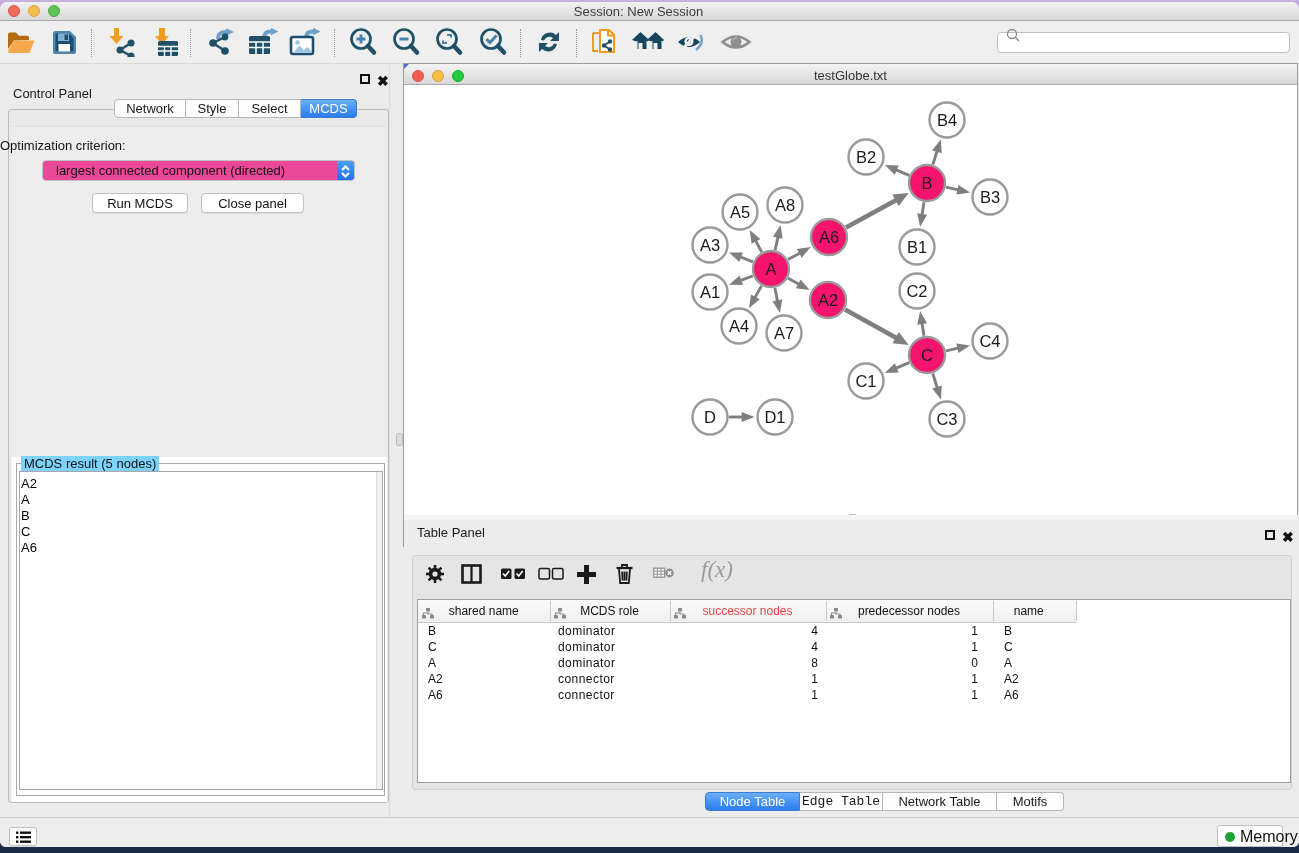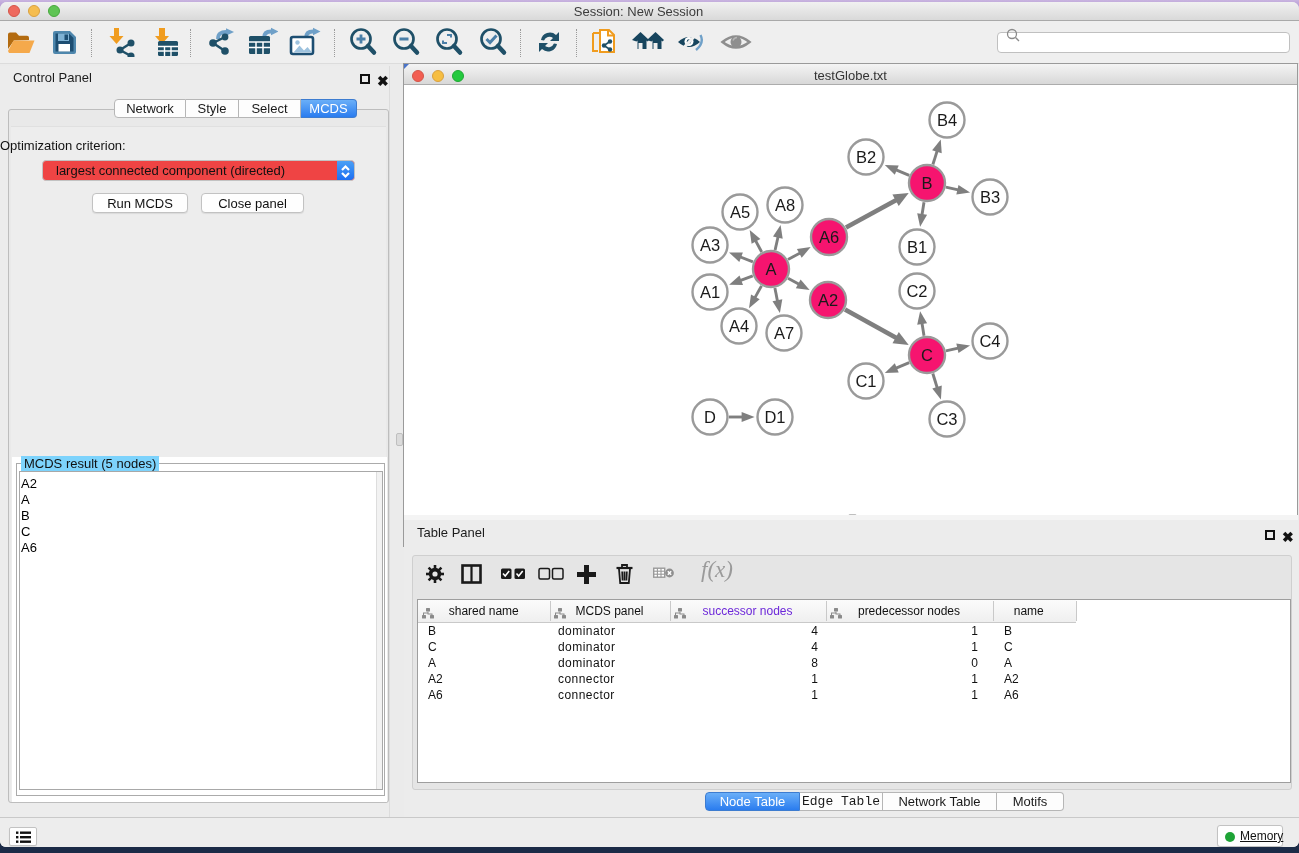--- a/index.html
+++ b/index.html
@@ -12,31 +12,31 @@
 #titlebar .t2 { left:28px; background:#F5BD4F; border:0.5px solid #D9A03F; }
 #titlebar .t3 { left:48px; background:#5FC454; border:0.5px solid #47A83D; }
 #titlebar .title { position:absolute; width:100%; left:-11px; text-align:center; top:2px; font-size:13px; color:#3C3C3C; }
 
 #toolbar { position:absolute; left:0; top:19px; width:1299px; height:43px; background:#EFEFEF; border-bottom:1px solid #DCDCDC; }
 #toolbar svg { position:absolute; top:50%; transform:translateY(-50%); }
 .tsep { position:absolute; top:8px; height:28px; width:0; border-left:1px dotted #9a9a9a; }
 #search { position:absolute; left:997px; top:11px; width:293px; height:21px; background:#fff; border:1px solid #C0C0C0; border-radius:4px; }
 
 #cpanel { position:absolute; left:0; top:64px; width:390px; height:751px; background:#ECECEC; border-right:1px solid #DCDCDC; }
-#cpanel .hdr { position:absolute; top:4px; left:13px; font-size:13px; color:#1c1c1c; }
+#cpanel .hdr { position:absolute; top:20px; left:13px; font-size:13px; color:#1c1c1c; }
 .panebox { position:absolute; left:8px; top:43px; width:381px; height:694px; border:1px solid #BDBDBD; border-radius:3px; background:#E9E9E9; }
 
 .tabs { position:absolute; display:flex; height:19px; font-size:13px; }
 .tabs .tab { background:#FDFDFD; border:1px solid #B6B6B6; border-left:none; color:#1a1a1a; text-align:center; line-height:17px; }
 .tabs .tab:first-child { border-left:1px solid #B6B6B6; border-radius:4px 0 0 4px;margin-left:36px; }
 .tabs .tab:last-child { border-radius:0 4px 4px 0; }
 .tabs .tab.sel { background:linear-gradient(#6AAFF8,#2A7CEF); color:#fff; border-color:#3D7CD0; }
 #cptabs { left:78px; top:33px; }
 
-.combo { position:absolute; background:#ef4444; border:1px solid #C2C2C2; border-radius:4px; font-size:13px; color:#111; }
+.combo { position:absolute; background:#ec4899; border:1px solid #C2C2C2; border-radius:4px; font-size:13px; color:#111; }
 .combo .stepper { position:absolute; right:0; top:0; bottom:0; width:17px; border-radius:0 4px 4px 0; background:linear-gradient(#4AA0F5,#1D6FF2); }
 .btn { position:absolute; background:#FEFEFE; border:1px solid #C2C2C2; border-radius:4px; font-size:13px; color:#111; text-align:center; box-shadow:0 1px 1px rgba(0,0,0,0.08); }
 
 #mcdsfs { position:absolute; left:16px; top:397px; width:369px; height:333px; border:1px solid #ABABAB; }
 #mcdsfs .legend { position:absolute; top:-8px; left:4px; background:#7dd3fc; padding:0 3px; font-size:13px; color:#111; }
 #mcdslist { position:absolute; left:2px; top:7px; width:364px; height:319px; background:#fff; border:1px solid #A8A8A8; font-size:13px; }
 #mcdslist .sb { position:absolute; right:0; top:0; bottom:0; width:6px; background:#F2F2F2; border-left:1px solid #DDDDDD; }
 #mcdslist div.it { padding-left:1px; height:16px; line-height:16px; }
 
 #netwin { position:absolute; left:403px; top:61px; width:895px; height:484px; border:1px solid #9A9A9A; background:#fff; }
@@ -425,30 +425,30 @@
           </svg></div>
 <div style="position:absolute;left:0px;top:4px;width:131.5px;text-align:center;font-size:12px;color:#111;">shared name</div>
 <div style="position:absolute;left:135.5px;top:5px;"><svg width="12" height="11" viewBox="0 0 12 11">
             <g fill="#8a8a8a">
               <rect x="4" y="0" width="4" height="3.6" rx="0.5"></rect>
               <rect x="0" y="7" width="4" height="3.6" rx="0.5"></rect>
               <rect x="8" y="7" width="4" height="3.6" rx="0.5"></rect>
               <path d="M5.5 3.6 h1 v2 h-4.5 v1.5 h-1 v-2.5 h4.5 z M6.5 3.6 v2 h4 v2.5 h-1 v-1.5 h-4 v-3 z"></path>
             </g>
           </svg></div>
-<div style="position:absolute;left:131.5px;top:4px;width:120.0px;text-align:center;font-size:12px;color:#111;">MCDS panel</div>
+<div style="position:absolute;left:131.5px;top:4px;width:120.0px;text-align:center;font-size:12px;color:#111;">MCDS role</div>
 <div style="position:absolute;left:255.5px;top:5px;"><svg width="12" height="11" viewBox="0 0 12 11">
             <g fill="#8a8a8a">
               <rect x="4" y="0" width="4" height="3.6" rx="0.5"></rect>
               <rect x="0" y="7" width="4" height="3.6" rx="0.5"></rect>
               <rect x="8" y="7" width="4" height="3.6" rx="0.5"></rect>
               <path d="M5.5 3.6 h1 v2 h-4.5 v1.5 h-1 v-2.5 h4.5 z M6.5 3.6 v2 h4 v2.5 h-1 v-1.5 h-4 v-3 z"></path>
             </g>
           </svg></div>
-<div style="position:absolute;left:251.5px;top:4px;width:156.0px;text-align:center;font-size:12px;color:#6d28d9;">successor nodes</div>
+<div style="position:absolute;left:251.5px;top:4px;width:156.0px;text-align:center;font-size:12px;color:#ef4444;">successor nodes</div>
 <div style="position:absolute;left:411.5px;top:5px;"><svg width="12" height="11" viewBox="0 0 12 11">
             <g fill="#8a8a8a">
               <rect x="4" y="0" width="4" height="3.6" rx="0.5"></rect>
               <rect x="0" y="7" width="4" height="3.6" rx="0.5"></rect>
               <rect x="8" y="7" width="4" height="3.6" rx="0.5"></rect>
               <path d="M5.5 3.6 h1 v2 h-4.5 v1.5 h-1 v-2.5 h4.5 z M6.5 3.6 v2 h4 v2.5 h-1 v-1.5 h-4 v-3 z"></path>
             </g>
           </svg></div>
 <div style="position:absolute;left:407.5px;top:4px;width:167.0px;text-align:center;font-size:12px;color:#111;">predecessor nodes</div>
 <div style="position:absolute;left:574.5px;top:4px;width:72.5px;text-align:center;font-size:12px;color:#111;">name</div>
@@ -491,17 +491,17 @@
           <g fill="#111">
             <rect x="0" y="0.5" width="2.4" height="2.4"></rect>
             <rect x="4" y="0.5" width="11" height="2.4"></rect>
             <rect x="0" y="5" width="2.4" height="2.4"></rect>
             <rect x="4" y="5" width="11" height="2.4"></rect>
             <rect x="0" y="9.5" width="2.4" height="2.4"></rect>
             <rect x="4" y="9.5" width="11" height="2.4"></rect>
           </g>
         </svg>
     </div>
-    <div class="btn" style="left:1217px;top:7px;width:66px;height:22px;border-radius:3px;font-size:12px;line-height:21px;padding-left:22px;text-decoration:underline;">Memory
+    <div class="btn" style="left:1217px;top:7px;width:66px;height:22px;border-radius:3px;font-size:16px;line-height:21px;padding-left:22px;">Memory
       <span style="position:absolute;left:7px;top:6px;width:10px;height:10px;border-radius:50%;background:#1DA335;"></span>
     </div>
   </div>
 </div>
 
 </body></html>

